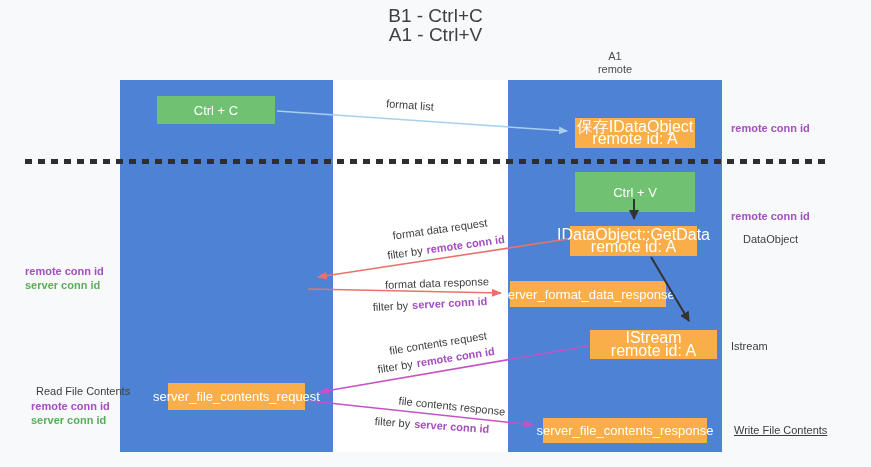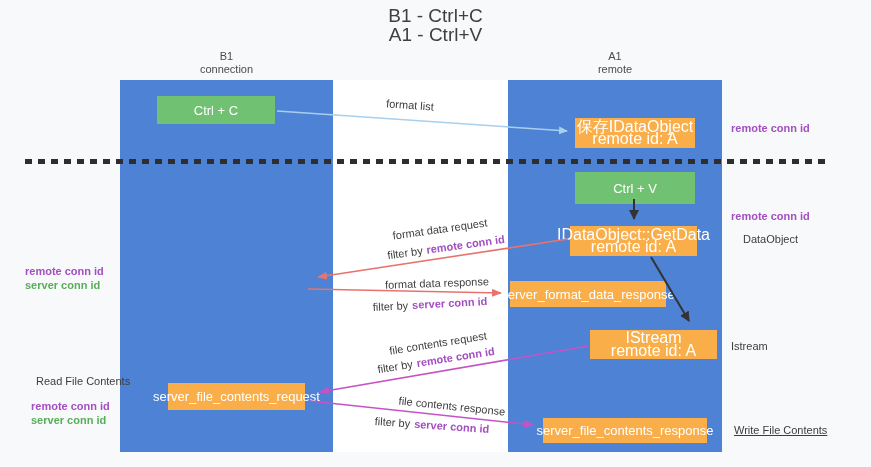--- a/index.html
+++ b/index.html
@@ -20,21 +20,21 @@
   #hdr-right{left:508px;width:214px;}
   .divider{position:absolute;left:25px;top:159px;width:801px;height:5px;
     background:repeating-linear-gradient(90deg,#2e2e2e 0 7px,transparent 7px 13px);}
   .node{position:absolute;display:flex;flex-direction:column;align-items:center;justify-content:center;
     color:#ffffff;font-size:13px;line-height:13px;text-align:center;}
   .node.green{background:var(--box-green,#71c173);}
   .node.orange{background:var(--box-orange,#f9ae49);}
   .node.two{font-size:16px;line-height:12.5px;}
   #ctrl-c{left:157px;top:96px;width:118px;height:28px;}
   #save-box{left:575px;top:118px;width:120px;height:30px;}
-  #ctrl-v{left:575px;top:172px;width:120px;height:32px;}
+  #ctrl-v{left:575px;top:172px;width:120px;height:40px;}
   #getdata-box{left:570px;top:226px;width:127px;height:30px;}
   #fmt-req-box{left:151px;top:268px;width:157px;height:27px;}
   #fmt-resp-box{left:510px;top:281px;width:156px;height:26px;}
   #istream-box{left:590px;top:330px;width:127px;height:29px;}
   #file-req-box{left:168px;top:383px;width:137px;height:27px;}
   #file-resp-box{left:543px;top:418px;width:164px;height:25px;}
   .arrows{position:absolute;left:0;top:0;pointer-events:none;}
   .lbl{position:absolute;white-space:nowrap;font-size:11px;color:var(--text-dark,#3d3d3d);
     transform:translate(-50%,-50%) rotate(var(--r,0deg));}
   .side{position:absolute;white-space:nowrap;font-size:11px;color:#3d3d3d;}
@@ -49,24 +49,20 @@
 
   <div class="mid-strip"></div>
   <div class="column" id="col-left"></div>
   <div class="column" id="col-right"></div>
 
   <div class="title">
     <div>B1 - Ctrl+C</div>
     <div>A1 - Ctrl+V</div>
   </div>
 
-  <div class="col-header" id="hdr-left">
-    <div>B1</div>
-    <div>connection</div>
-  </div>
   <div class="col-header" id="hdr-right">
     <div>A1</div>
     <div>remote</div>
   </div>
 
   <div class="divider"></div>
 
   <div class="node green" id="ctrl-c">
     <span>Ctrl + C</span>
   </div>
@@ -134,17 +130,17 @@
   <div class="lbl" style="left:432px;top:425px;--r:4deg"><span class="fb">filter by</span><span class="purple">server conn id</span></div>
 
   <div class="side purple" style="left:731px;top:122px;">remote conn id</div>
   <div class="side purple" style="left:731px;top:210px;">remote conn id</div>
   <div class="side" style="left:731px;top:233px;padding-left:12px;">DataObject</div>
   <div class="side" style="left:731px;top:340px;">Istream</div>
   <div class="side" style="left:734px;top:424px;text-decoration:underline;">Write File Contents</div>
 
   <div class="side purple" style="left:25px;top:265px;">remote conn id</div>
   <div class="side greentx" style="left:25px;top:279px;">server conn id</div>
-  <div class="side" style="left:28px;top:375px;padding-left:8px;">Read File Contents</div>
+  <div class="side" style="left:28px;top:385px;padding-left:8px;">Read File Contents</div>
   <div class="side purple" style="left:31px;top:400px;">remote conn id</div>
   <div class="side greentx" style="left:31px;top:414px;">server conn id</div>
 
 </div>
 
 </body></html>

